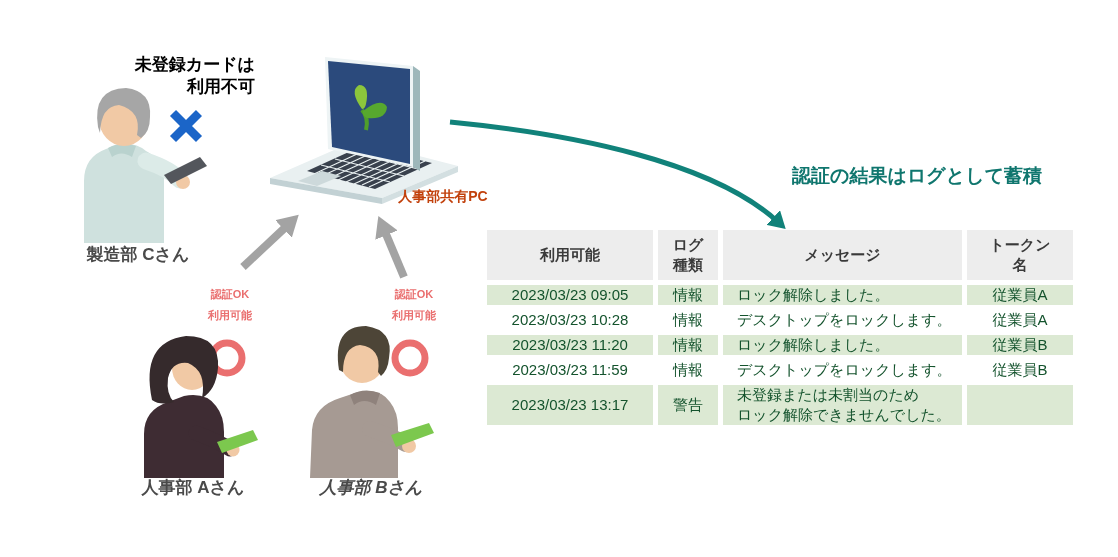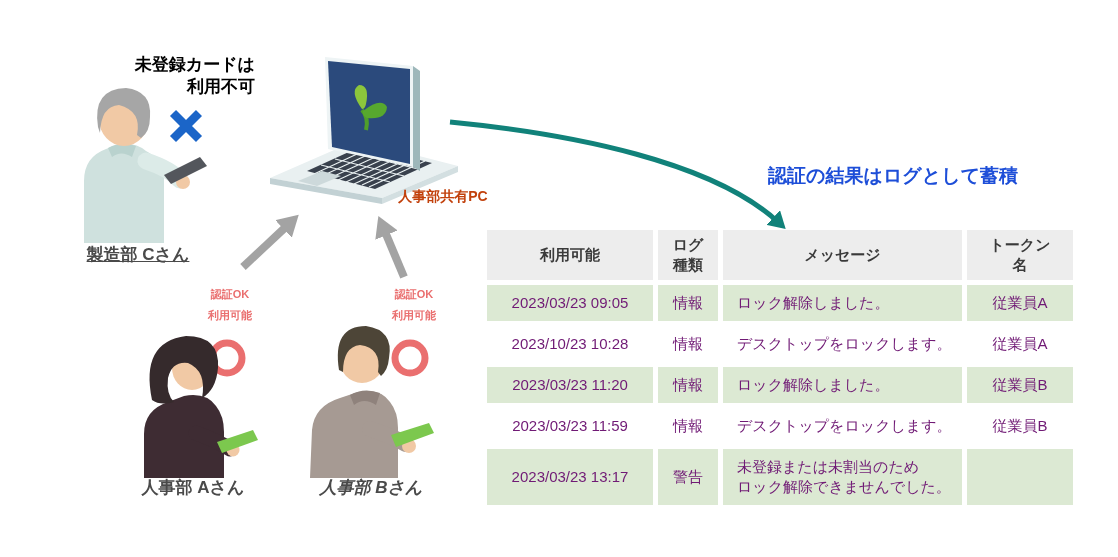--- a/index.html
+++ b/index.html
@@ -13,46 +13,46 @@
     color:#000000; font-size:17px; font-weight:bold;
     line-height:22px; text-align:right;
   }
   .note-red {
     width:84px; color:#ea6f6f; font-size:11px; font-weight:bold;
     line-height:21px; text-align:center; top:284px;
   }
   #auth-ok-a { left:188px; }
   #auth-ok-b { left:372px; }
   .note-teal {
-    left:768px; top:163px; width:300px;
-    color:#1d4ed8; font-size:19px; font-weight:bold;
+    left:792px; top:163px; width:300px;
+    color:#0f766e; font-size:19px; font-weight:bold;
   }
   .person-label {
     color:#4a4a4a; font-size:17px; font-weight:bold; text-align:center;
   }
-  #label-c { left:58px;  top:243px; width:160px;text-decoration:underline; }
+  #label-c { left:58px;  top:243px; width:160px; }
   #label-a { left:118px; top:476px; width:150px; }
   #label-b { left:296px; top:476px; width:150px;font-style:italic; }
   #label-pc { left:378px; top:188px; width:130px;
     color:#c2410c; font-size:14px; font-weight:bold; text-align:center; }
 
   
   #log-table-wrap { left:482px; top:225px; }
   table.log {
     border-collapse:separate; border-spacing:5px;
     table-layout:fixed; width:596px;
     font-size:15px;
   }
   table.log th {
     background:#ededed; color:#3a3a3a; font-weight:bold;
     height:40px; padding:5px 2px; vertical-align:middle; text-align:center;
     line-height:20px;
   }
   table.log td {
-    color:#701a75; padding:8px 4px; line-height:20px; vertical-align:middle;
+    color:#14532d; padding:0 4px; line-height:20px; vertical-align:middle;
     text-align:center;
   }
   table.log td.msg { text-align:left; padding-left:14px; padding-right:6px; }
   table.log tbody tr:nth-child(odd) td { background:#dce9d3; }
   table.log tbody tr:nth-child(even) td { background:#ffffff; }
   .col-dt  { width:166px; }
   .col-typ { width:60px; }
   .col-msg { width:239px; }
   .col-tok { width:106px; }
 </style>
@@ -176,21 +176,21 @@
         </tr>
       </thead>
       <tbody>
         <tr>
           <td>2023/03/23 09:05</td>
           <td>情報</td>
           <td class="msg preline">ロック解除しました。</td>
           <td>従業員A</td>
         </tr>
         <tr>
-          <td>2023/10/23 10:28</td>
+          <td>2023/03/23 10:28</td>
           <td>情報</td>
           <td class="msg preline">デスクトップをロックします。</td>
           <td>従業員A</td>
         </tr>
         <tr>
           <td>2023/03/23 11:20</td>
           <td>情報</td>
           <td class="msg preline">ロック解除しました。</td>
           <td>従業員B</td>
         </tr>

